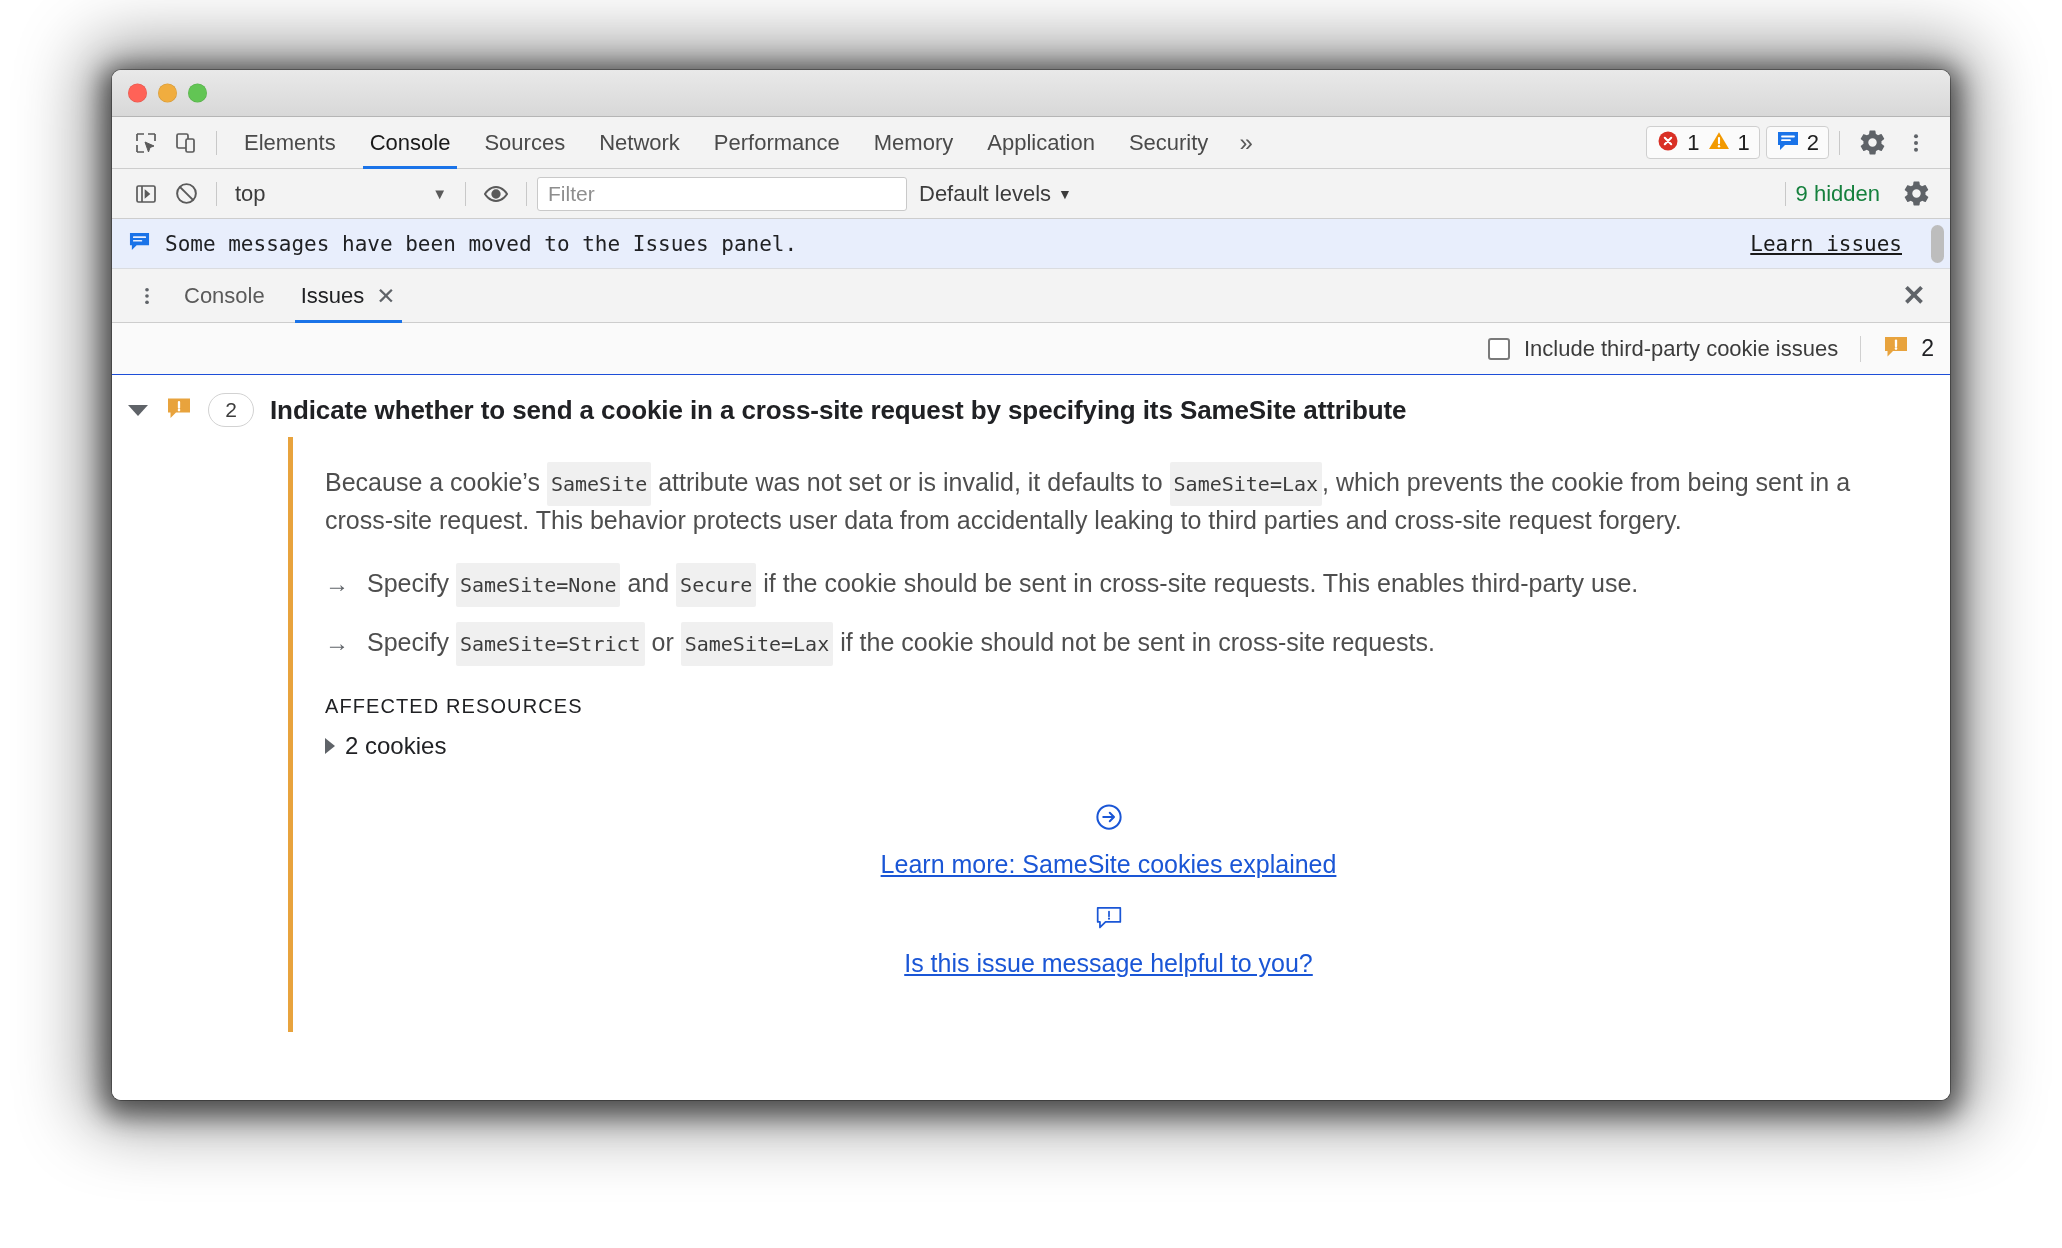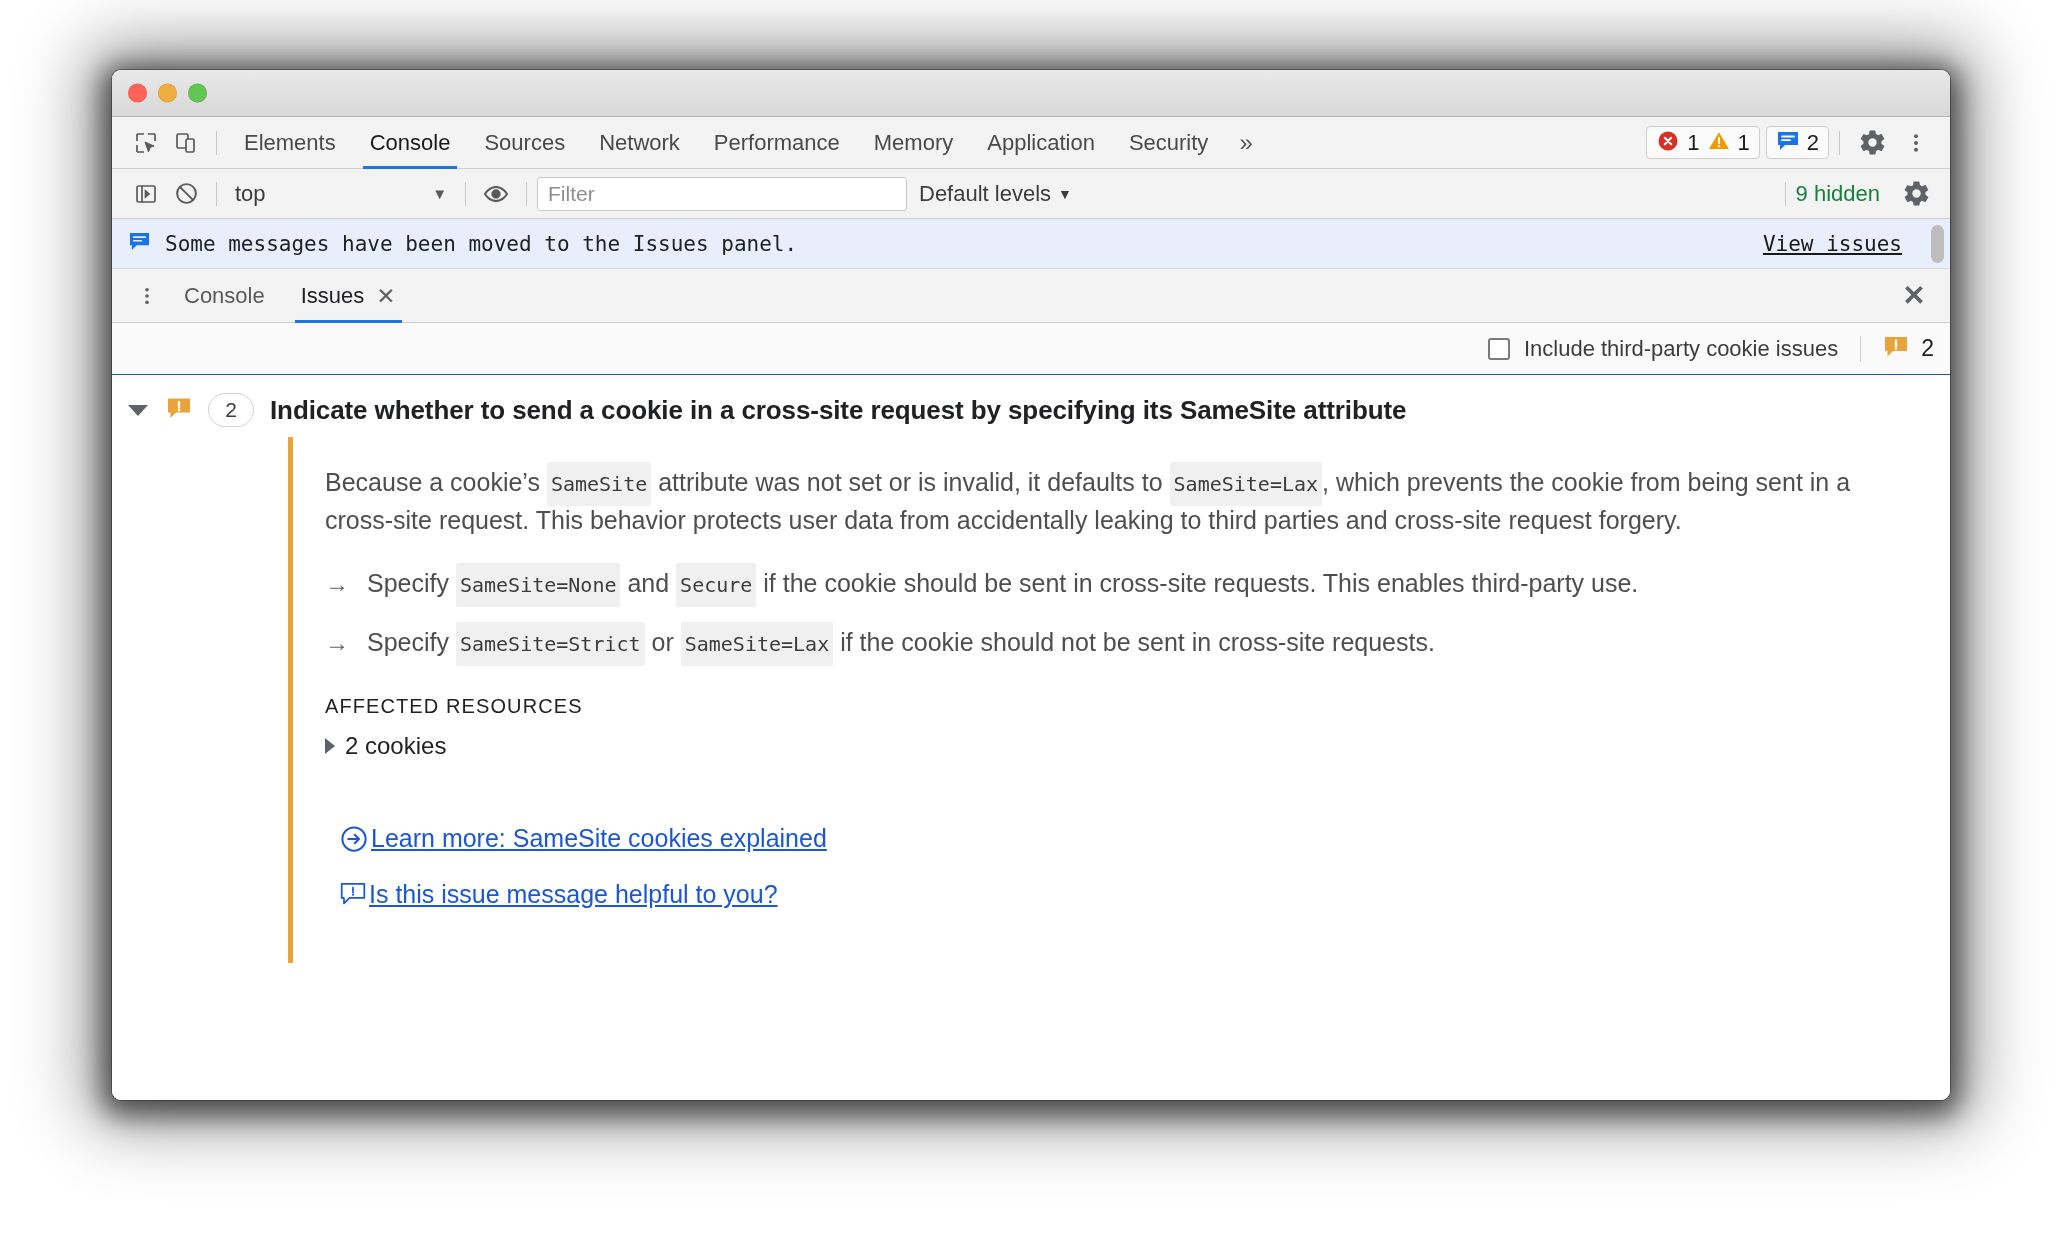--- a/index.html
+++ b/index.html
@@ -273,32 +273,33 @@
 
   #affected-label {
     font-size: 20px; color: #202124;
     letter-spacing: 1.1px;
     margin: 34px 0 14px 0;
     font-weight: normal;
   }
   #affected-row {
     display: flex; align-items: center; gap: 10px;
     font-size: 24px; color: #202124;
-    margin-bottom: 64px;
+    margin-bottom: 42px;
   }
   .tri-right {
     width: 0; height: 0;
     border-top: 8px solid transparent;
     border-bottom: 8px solid transparent;
     border-left: 10px solid #5f6368;
   }
 
   .linkrow {
-    display: flex; align-items: center; gap: 2px;
+    display: flex; align-items: center; gap: 18px;
     margin: 0 0 26px 14px;
+    flex-direction: column;
   }
   .linkrow a {
     font-size: 25px; color: #1a56d6;
     text-decoration: underline;
     cursor: pointer;
   }
   .link-icon { color: #1a56d6; display: flex; align-items: center; }
 </style>
 </head>
 <body>
@@ -428,21 +429,21 @@
     </div>
 
     <div id="console-msg">
       <span>
         <svg width="23" height="21" viewBox="0 0 24 22">
           <path d="M2 2h20v13H9l-5 5v-5H2z" fill="#1a73e8"></path>
           <path d="M6 6.5h12M6 10.2h8" stroke="#e8eefc" stroke-width="1.8" stroke-linecap="round"></path>
         </svg>
       </span>
       <span class="text">Some messages have been moved to the Issues panel.</span>
-      <span id="view-issues">View issues</span>
+      <span id="view-issues">Learn issues</span>
       <div id="msg-scroll"></div>
     </div>
 
     <div id="drawerbar">
       <div class="drawer-kebab">
         <svg width="22" height="22" viewBox="0 0 24 24" fill="currentColor">
           <circle cx="12" cy="5.2" r="2"></circle>
             <circle cx="12" cy="12" r="2"></circle>
             <circle cx="12" cy="18.8" r="2"></circle>
         </svg>

